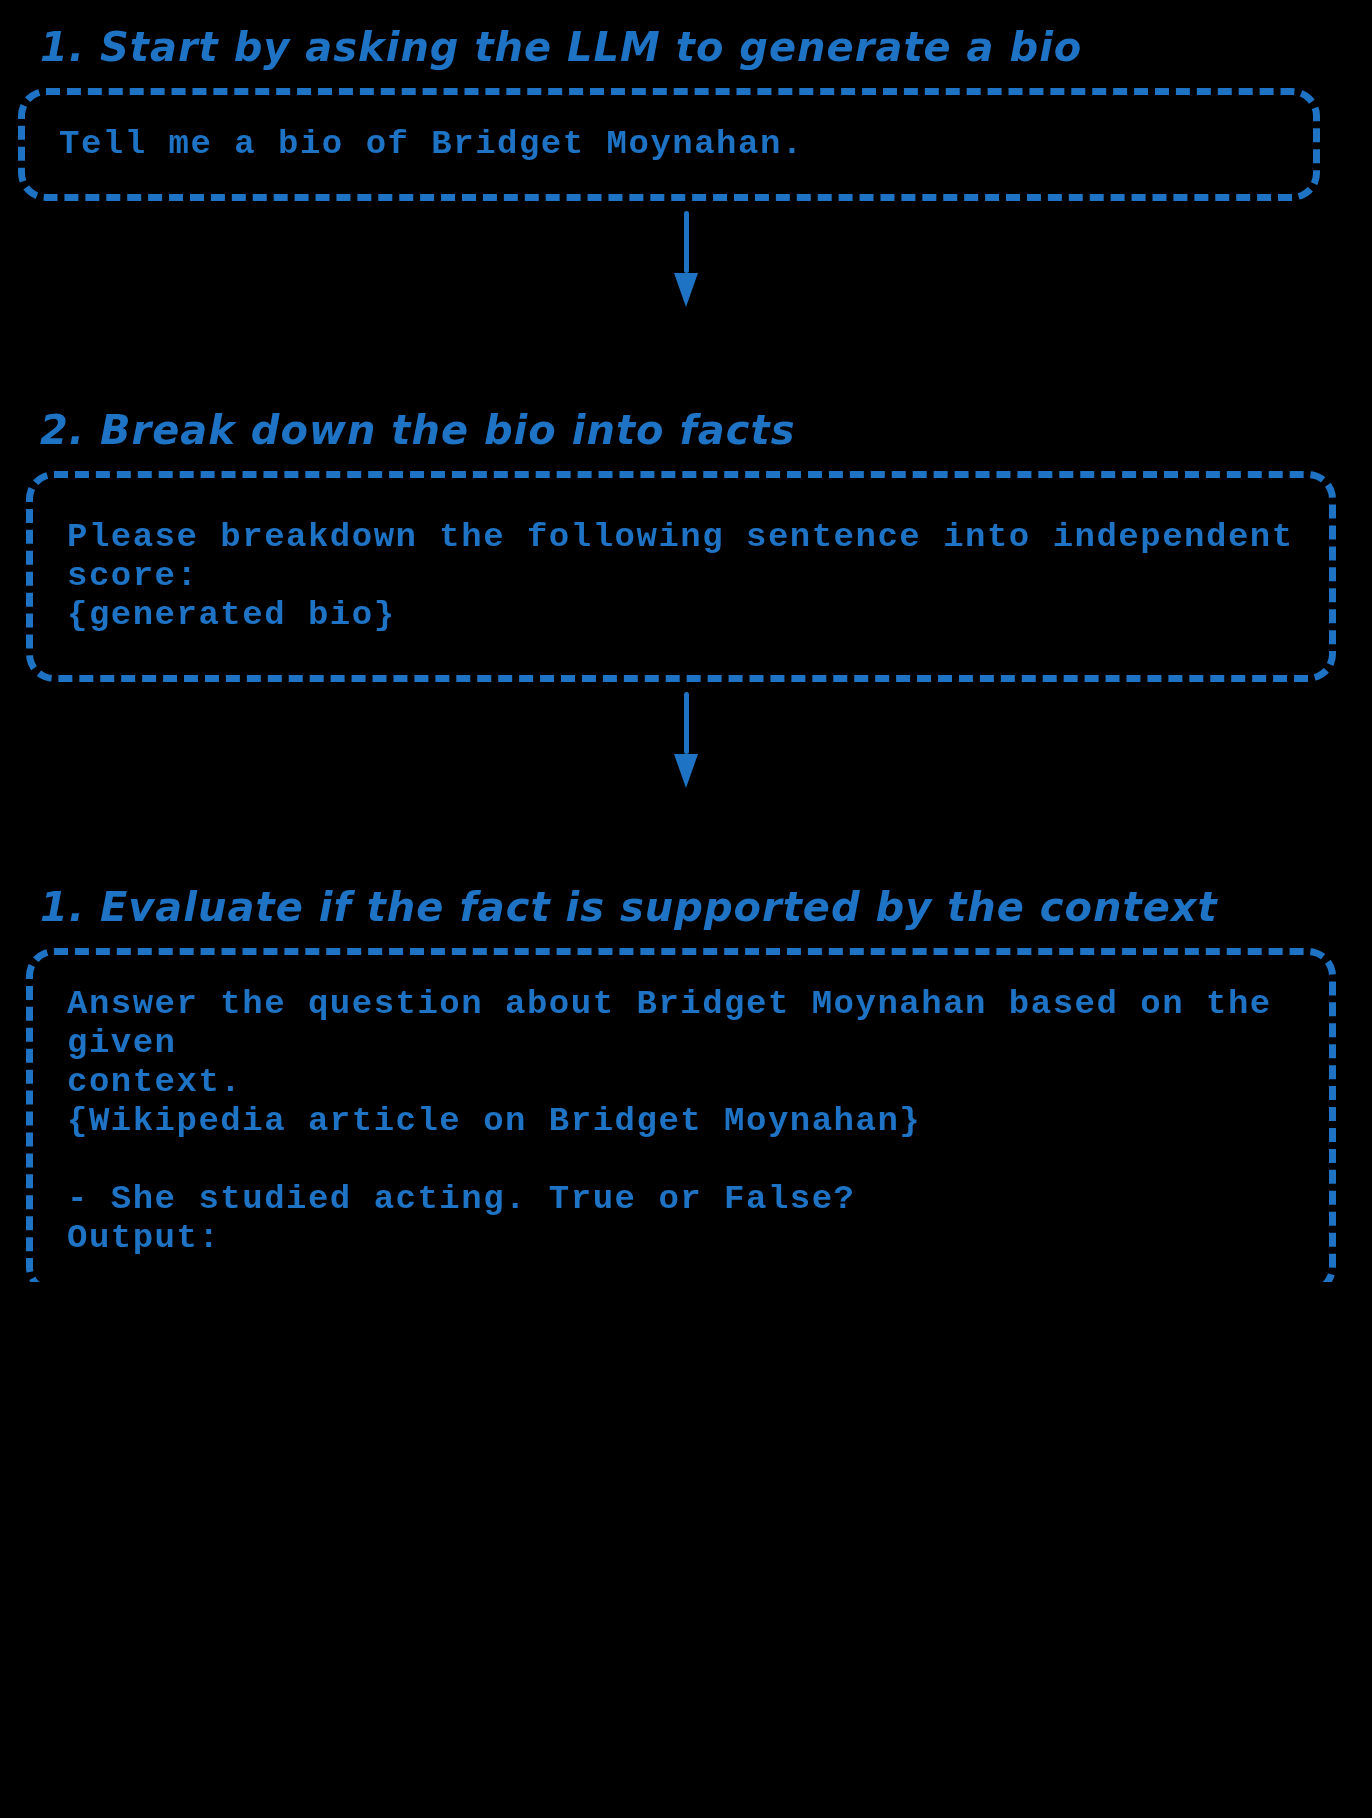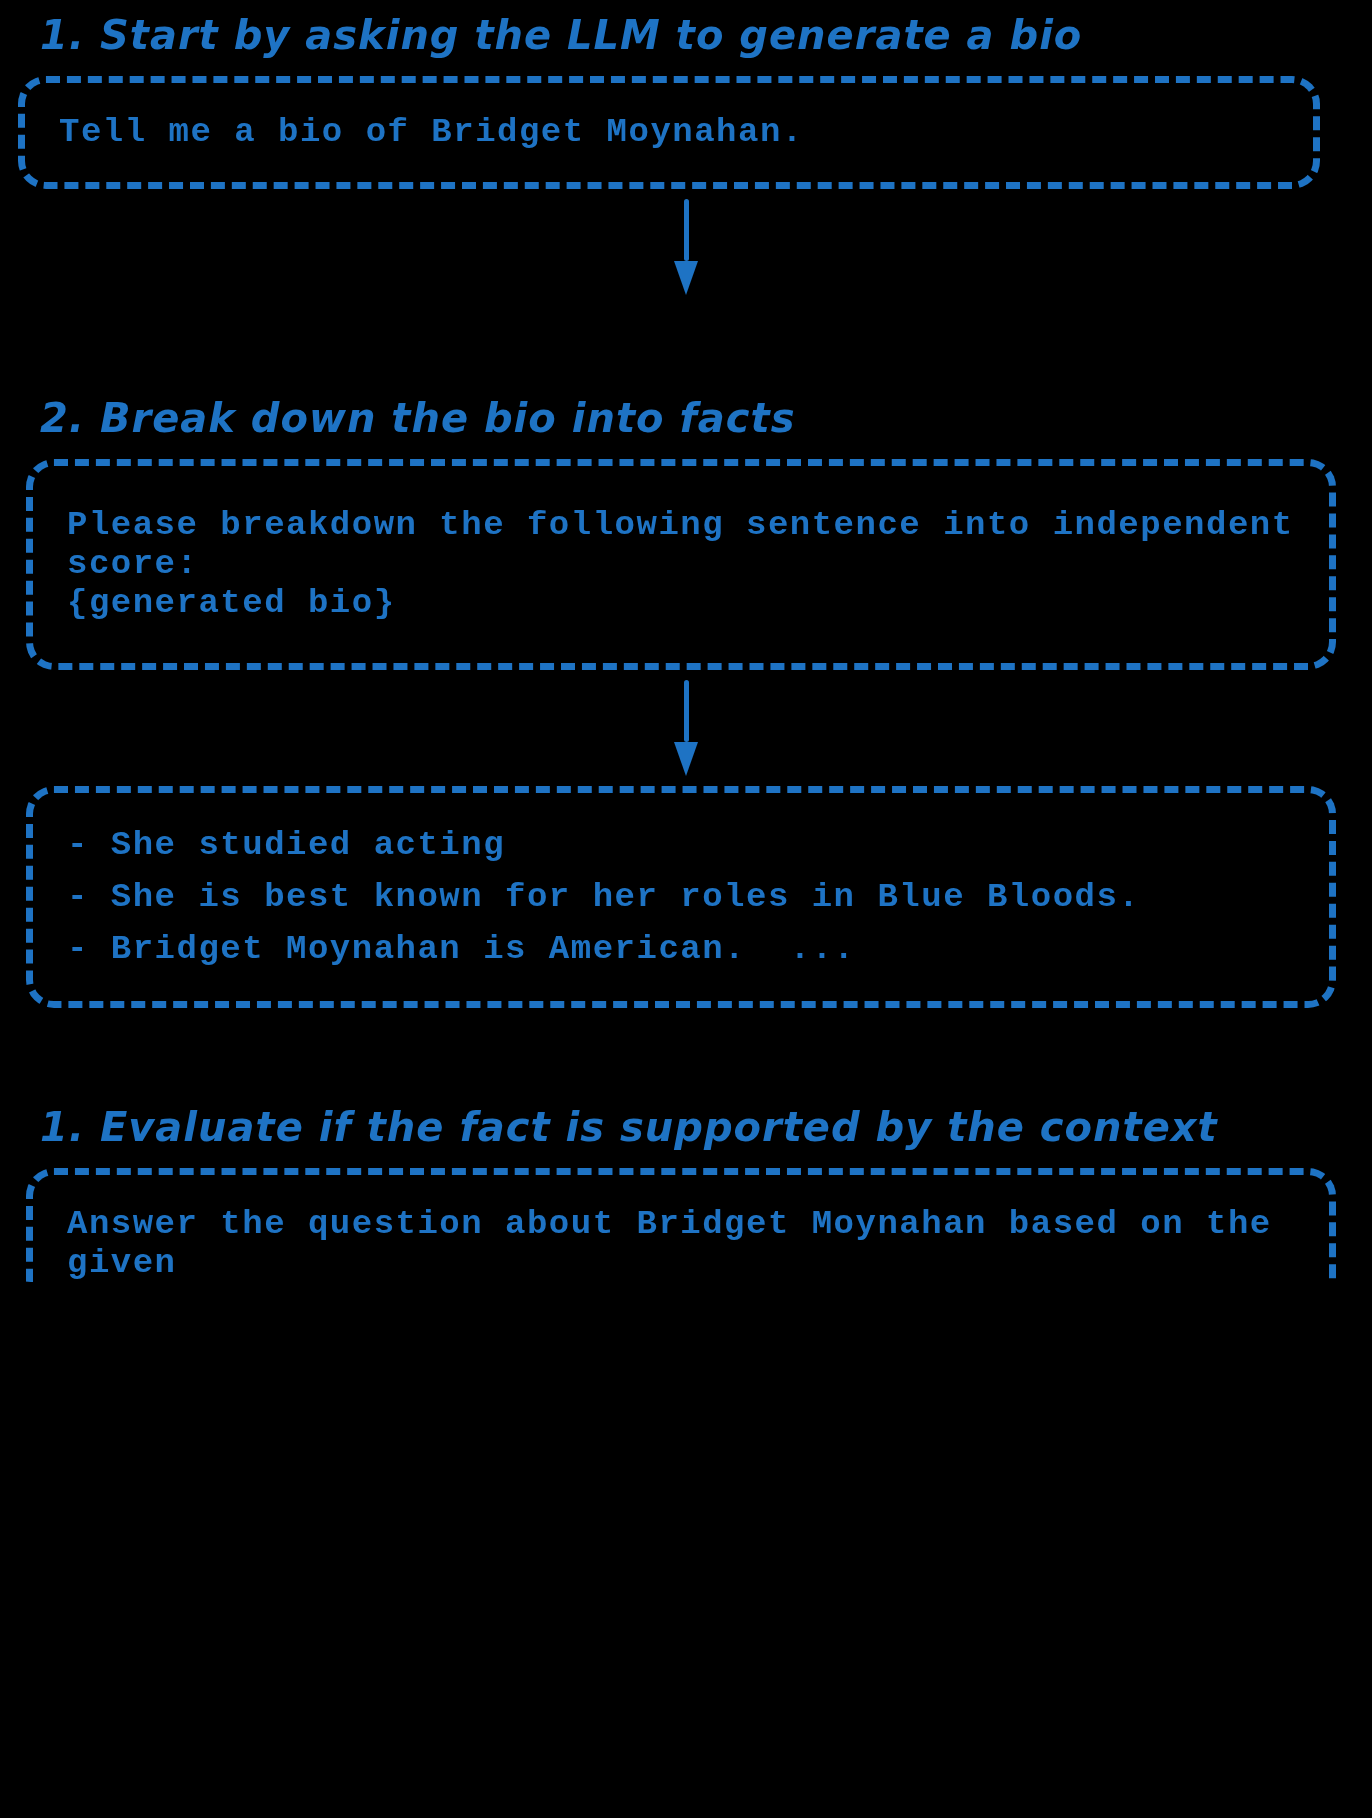--- a/index.html
+++ b/index.html
@@ -8,21 +8,21 @@
   }
   * { margin: 0; padding: 0; box-sizing: border-box; }
   html, body { background: var(--bg); }
   .page {
     position: relative;
     width: 1372px;
     height: 1282px;
     background: var(--bg);
     color: var(--ink);
     overflow: hidden;
-    padding-top: 12px;
+    padding-top: 24px;
     border-radius: 31px;
   }
   
   .hand {
     font-family: "DejaVu Sans", sans-serif;
     font-style: italic;
     font-weight: 700;
     color: var(--ink);
     letter-spacing: 1px;
   }
@@ -108,25 +108,20 @@
   <section class="step step-2">
     <h2 class="hand heading">2. Break down the bio into facts</h2>
     <div class="dashed-box box-prompt-2">
       <div class="mono">Please breakdown the following sentence into independent score:
 {generated bio}</div>
     </div>
     <div class="arrow">
       <span class="arrow-line"></span>
       <span class="arrow-head"></span>
     </div>
-    <div class="dashed-box box-output-2">
-      <div class="mono">- She studied acting
-- She is best known for her roles in Blue Bloods.
-- Bridget Moynahan is American.  ...</div>
-    </div>
   </section>
 
   <section class="step step-3">
     <h2 class="hand heading">1. Evaluate if the fact is supported by the context</h2>
     <div class="dashed-box box-prompt-3">
       <div class="mono">Answer the question about Bridget Moynahan based on the given
 context.
 {Wikipedia article on Bridget Moynahan}
 
 - She studied acting. True or False?

